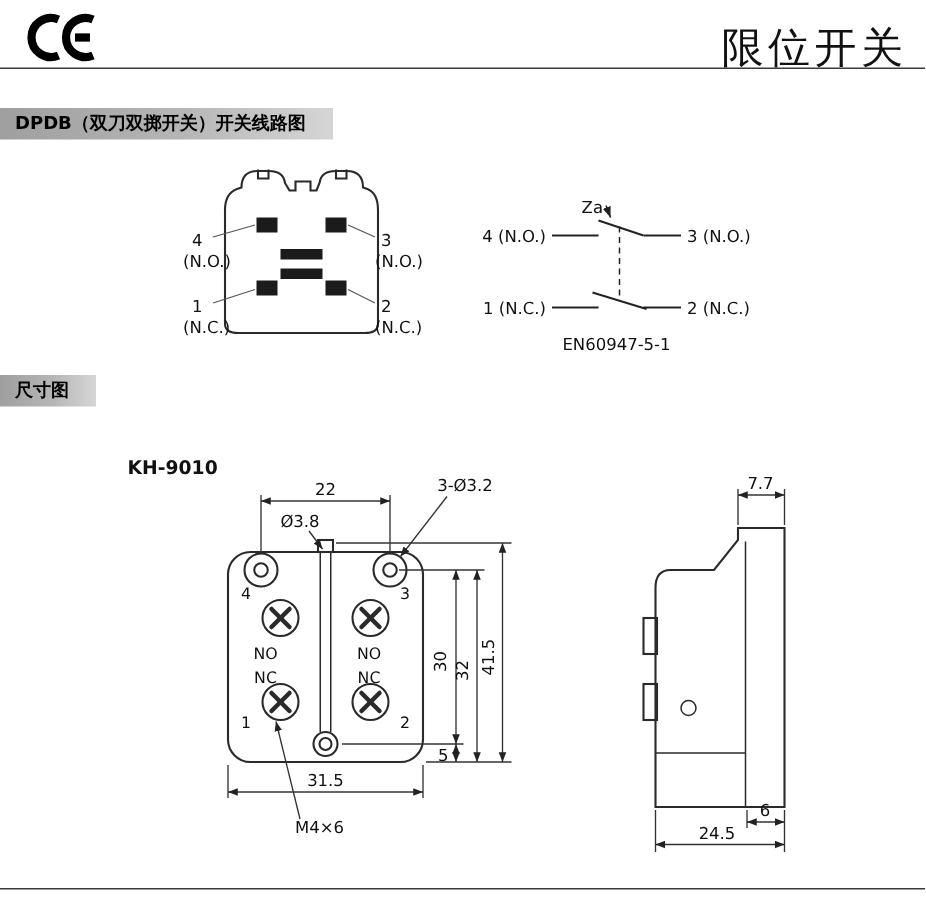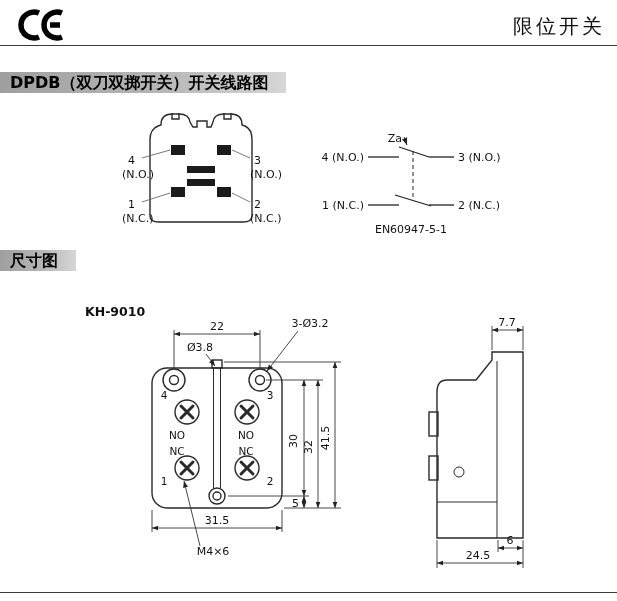--- a/index.html
+++ b/index.html
@@ -7,27 +7,27 @@
   body {
     width:617px; height:601px;
     font-family:"DejaVu Sans","Liberation Sans",sans-serif;
     color:#111;
   }
   .page { position:relative; width:617px; height:601px; background:#fff; overflow:hidden; }
   .abs { position:absolute; }
   .ce-logo { position:absolute; left:10px; top:8px; }
   .page-title {
     position:absolute; right:12px; top:13px;
-    font-size:20px; letter-spacing:3px; color:#111;
+    font-size:28px; letter-spacing:3px; color:#111;
   }
   .rule { position:absolute; left:0; right:0; height:0; border-top:1px solid #3a3a3a; }
   .section-bar {
     position:absolute; left:0; height:21px; line-height:21px;
     padding:0 18px 0 10px;
-    font-size:16px; font-weight:bold; color:#000;
+    font-size:12px; font-weight:bold; color:#000;
     background:linear-gradient(90deg,#9f9f9f 0%, #b6b6b6 55%, #d6d6d6 100%);
     white-space:nowrap;
   }
   svg text { font-family:"DejaVu Sans","Liberation Sans",sans-serif; fill:#111; }
 </style>
 </head>
 <body>
 
 <div class="page">
 

